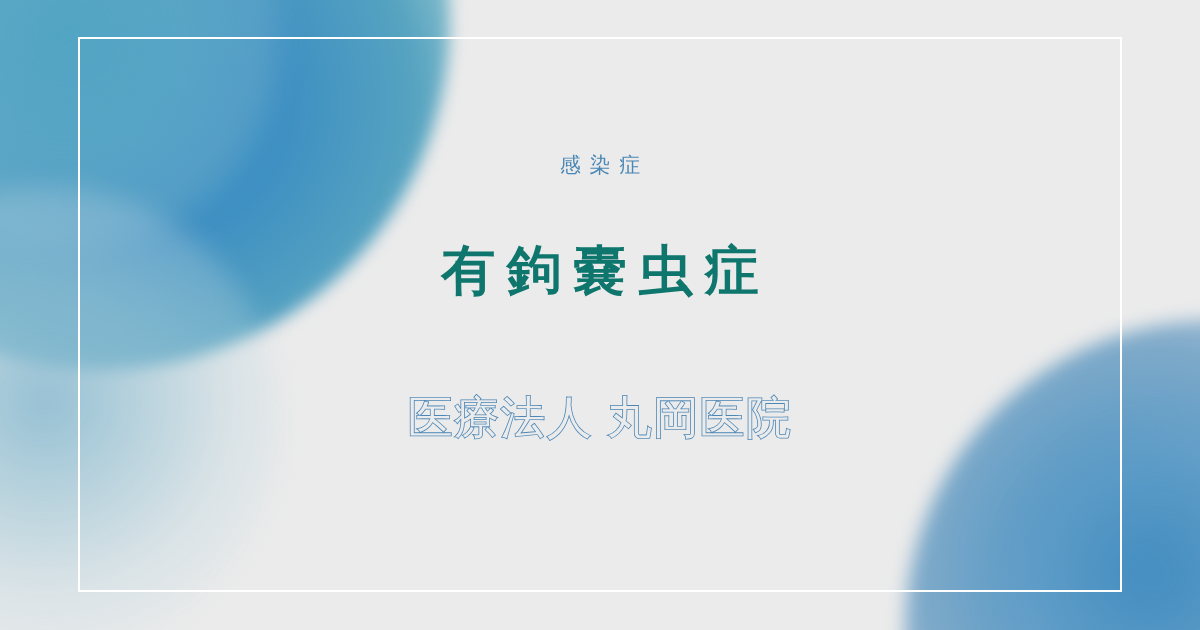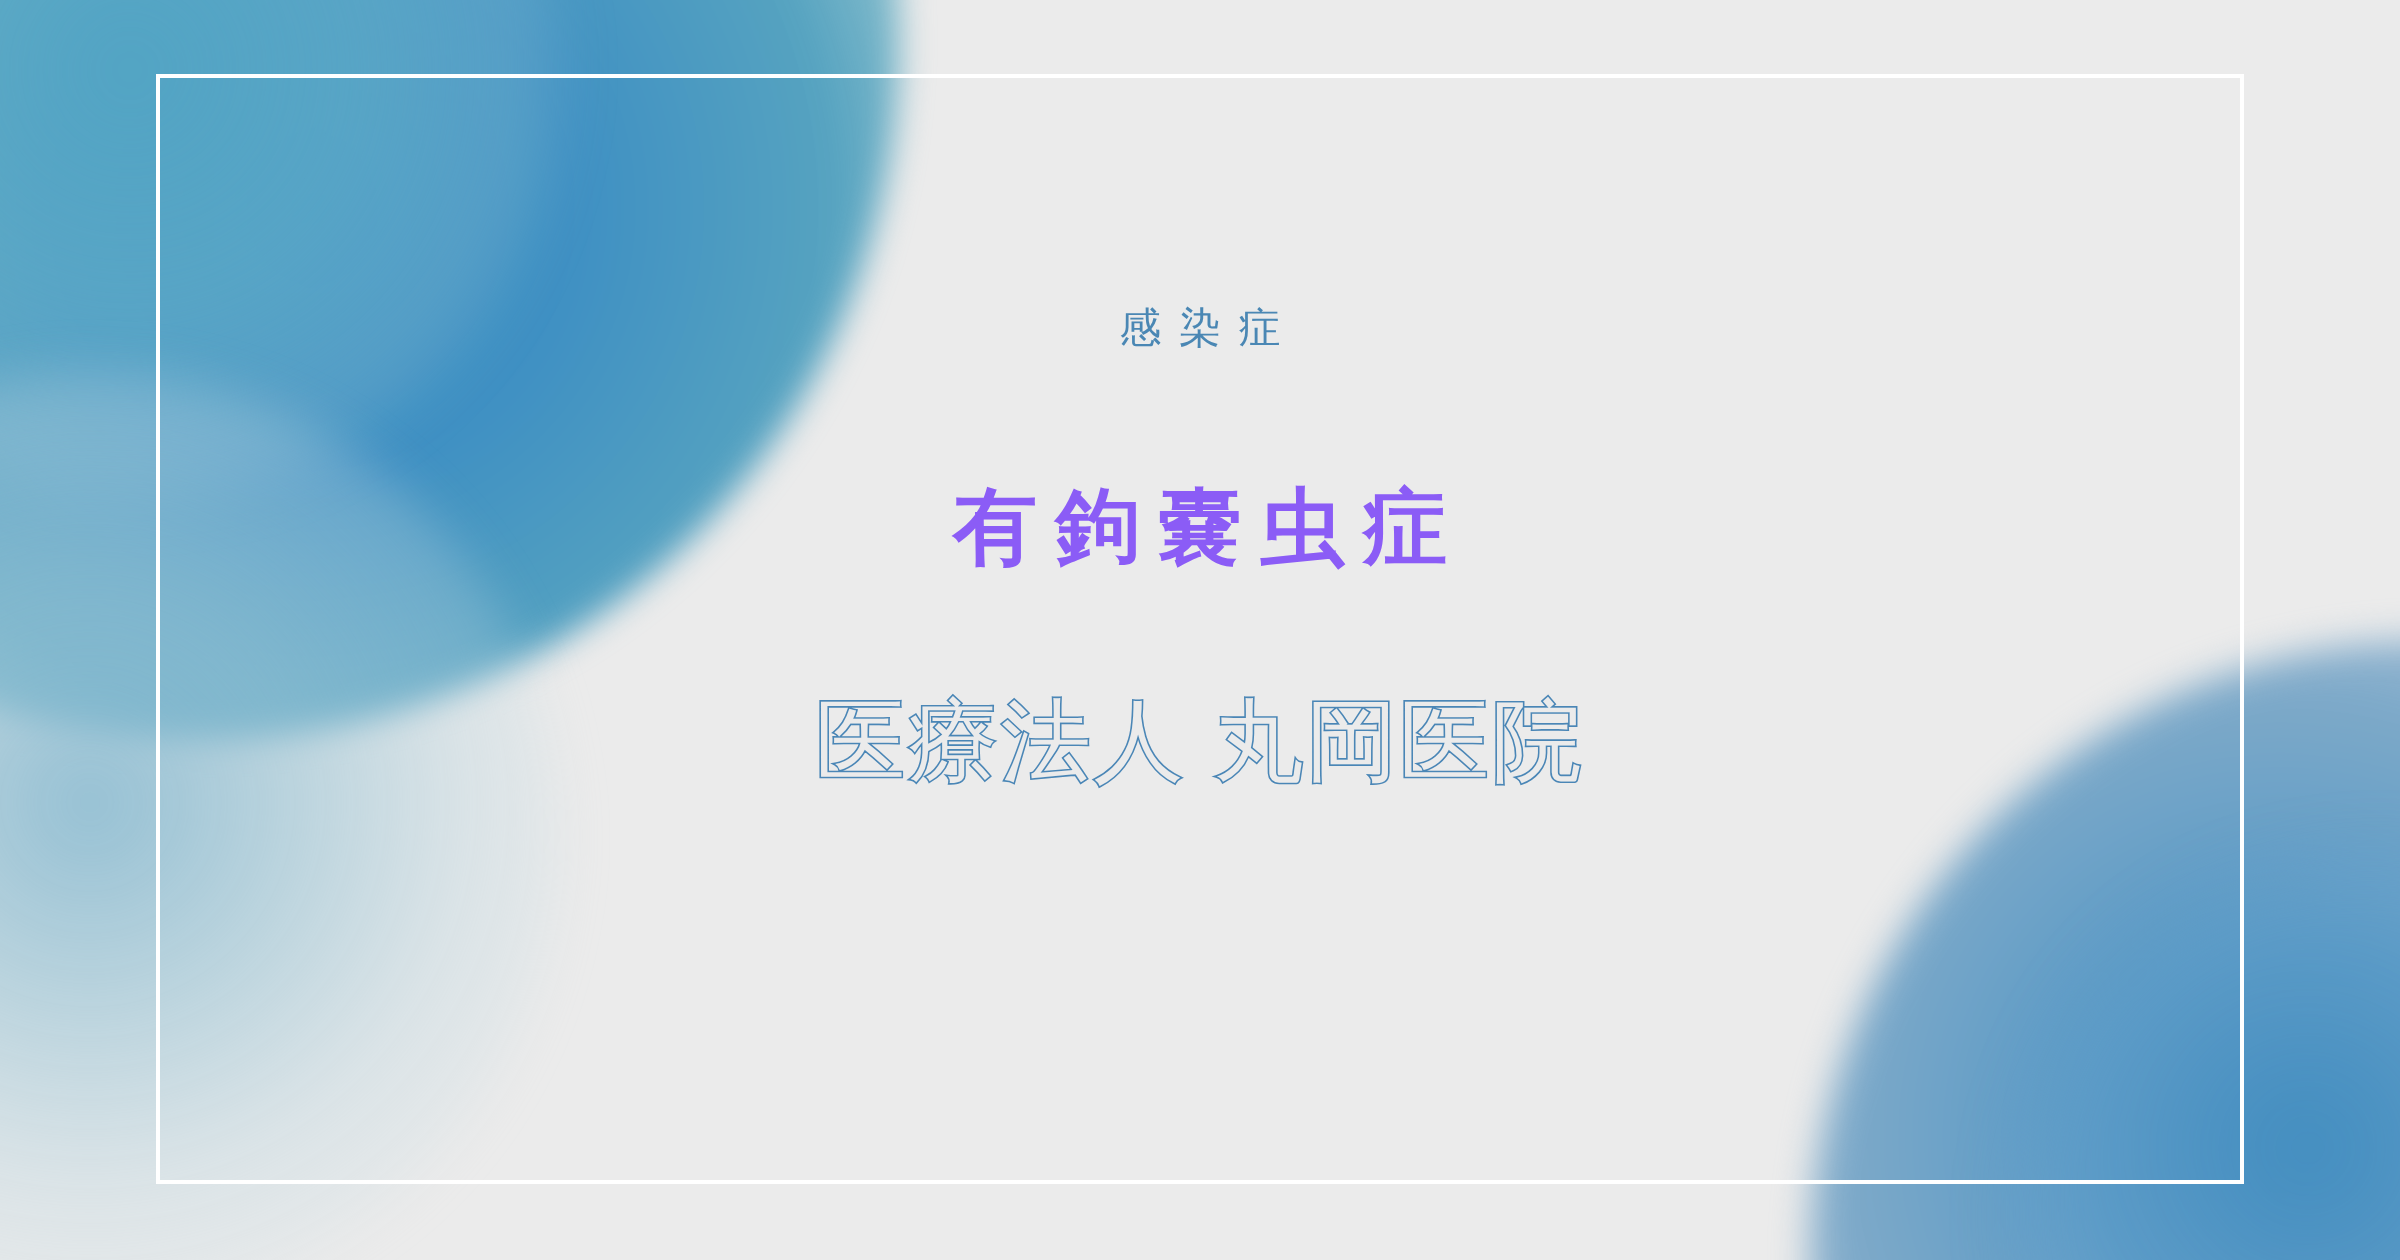--- a/index.html
+++ b/index.html
@@ -133,42 +133,42 @@
     line-height: 1.25;
     white-space: nowrap;
   }
 
   #title-block {
     margin-top: 62px;
     text-align: center;
   }
 
   #title-main {
-    font-size: 42px;
+    font-size: 54px;
     font-weight: 700;
     letter-spacing: 0.22em;
     text-indent: 0.22em;
-    color: #8b5cf6;
+    color: #0f766e;
     line-height: 1.12;
     white-space: nowrap;
   }
 
   #title-reading {
     margin-top: 6px;
     font-size: 42px;
     font-weight: 400;
     letter-spacing: 0.20em;
     text-indent: 0.20em;
     color: #4a8cba;
     line-height: 1.18;
     white-space: nowrap;
   }
 
   #org-name {
-    margin-top: 57px;
+    margin-top: 90px;
     font-size: 45px;
     font-weight: 400;
     letter-spacing: 0.03em;
     line-height: 1.2;
     white-space: nowrap;
     color: #ebebeb;
     -webkit-text-stroke: 1.6px #4a86b6;
     paint-order: stroke fill;
   }
 </style>

